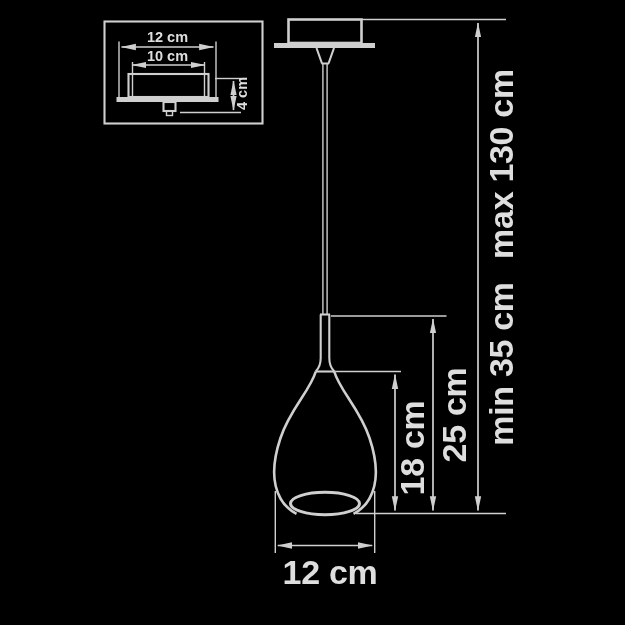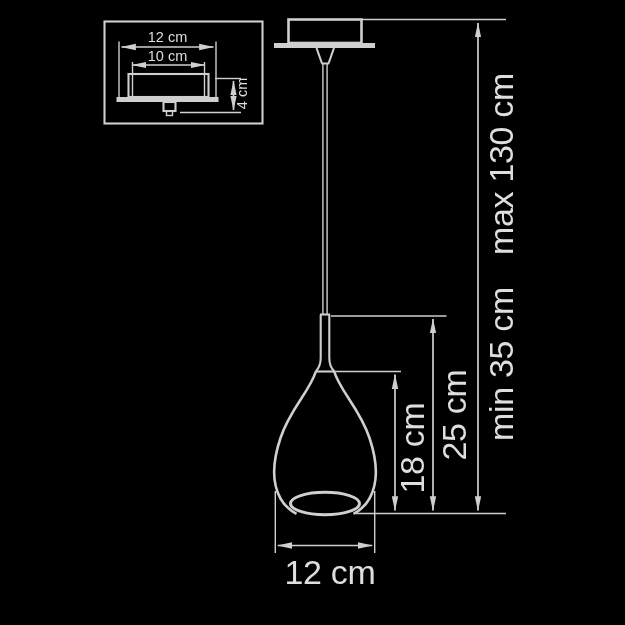--- a/index.html
+++ b/index.html
@@ -7,21 +7,21 @@
     --line: #cfcfcf;
     --text: #dedede;
   }
   * { margin: 0; padding: 0; box-sizing: border-box; }
   html, body {
     width: 625px; height: 625px;
     background: var(--background);
     overflow: hidden;
     font-family: "Liberation Sans", sans-serif;
   }
-  .stage { position: relative; width: 625px; height: 625px; background: var(--background); }
+  .stage { position: relative; width: 625px; height: 625px; background: var(--background); font-weight: bold; }
   svg { position: absolute; left: 0; top: 0; }
   .ln   { stroke: var(--line); fill: none; stroke-width: 2.6px; }
   .ln2  { stroke: var(--line); fill: none; stroke-width: 2.1px; }
   .thin { stroke: var(--line); fill: none; stroke-width: 1.4px; }
   .dim  { stroke: var(--line); fill: none; stroke-width: 1.7px; }
   .thick{ stroke: var(--line); fill: none; stroke-width: 5px; }
   .txt  { fill: var(--text); font-family: "Liberation Sans", sans-serif; }
   .big  { font-size: 34px; letter-spacing: -0.3px; }
   .sm   { font-size: 14.5px; }
 </style>

